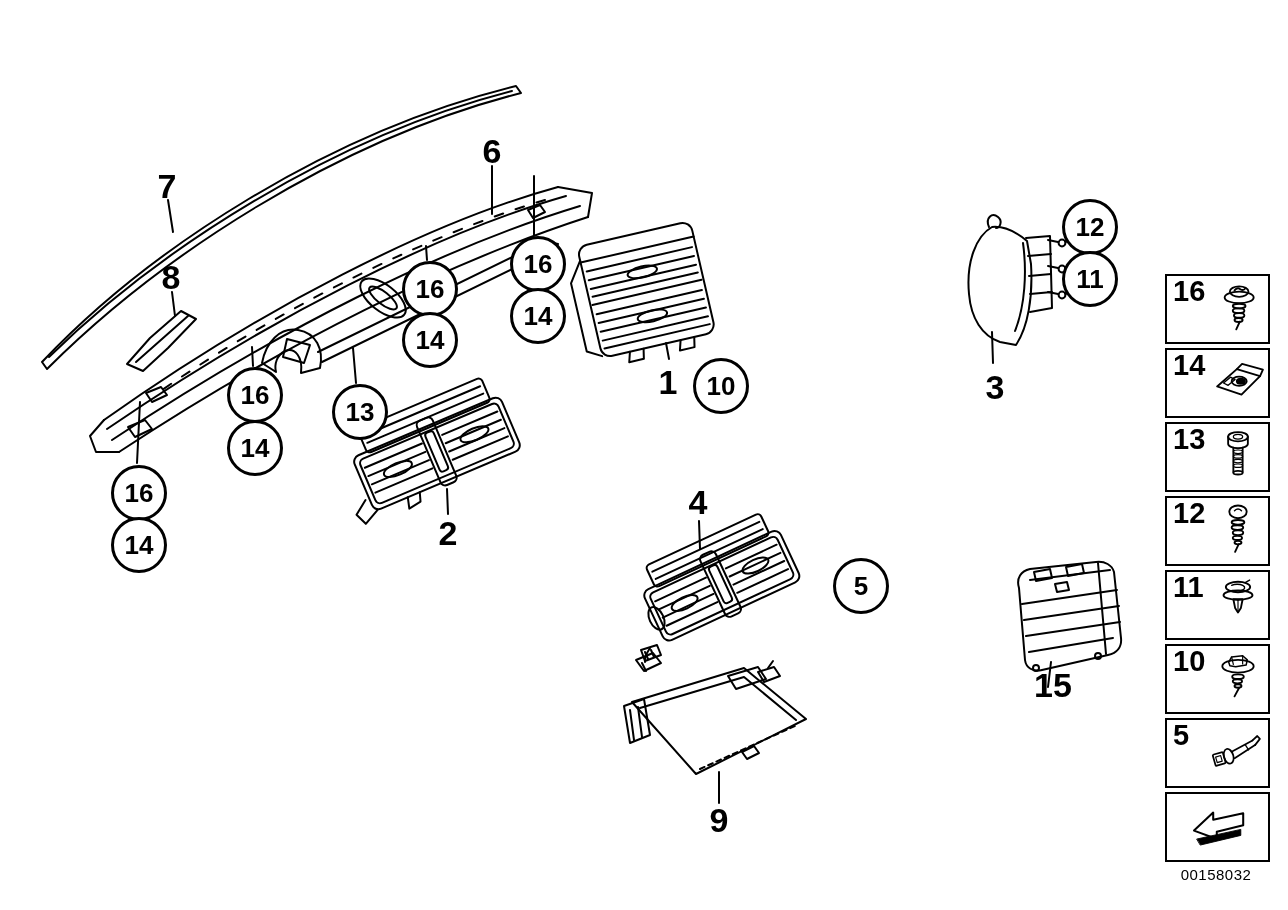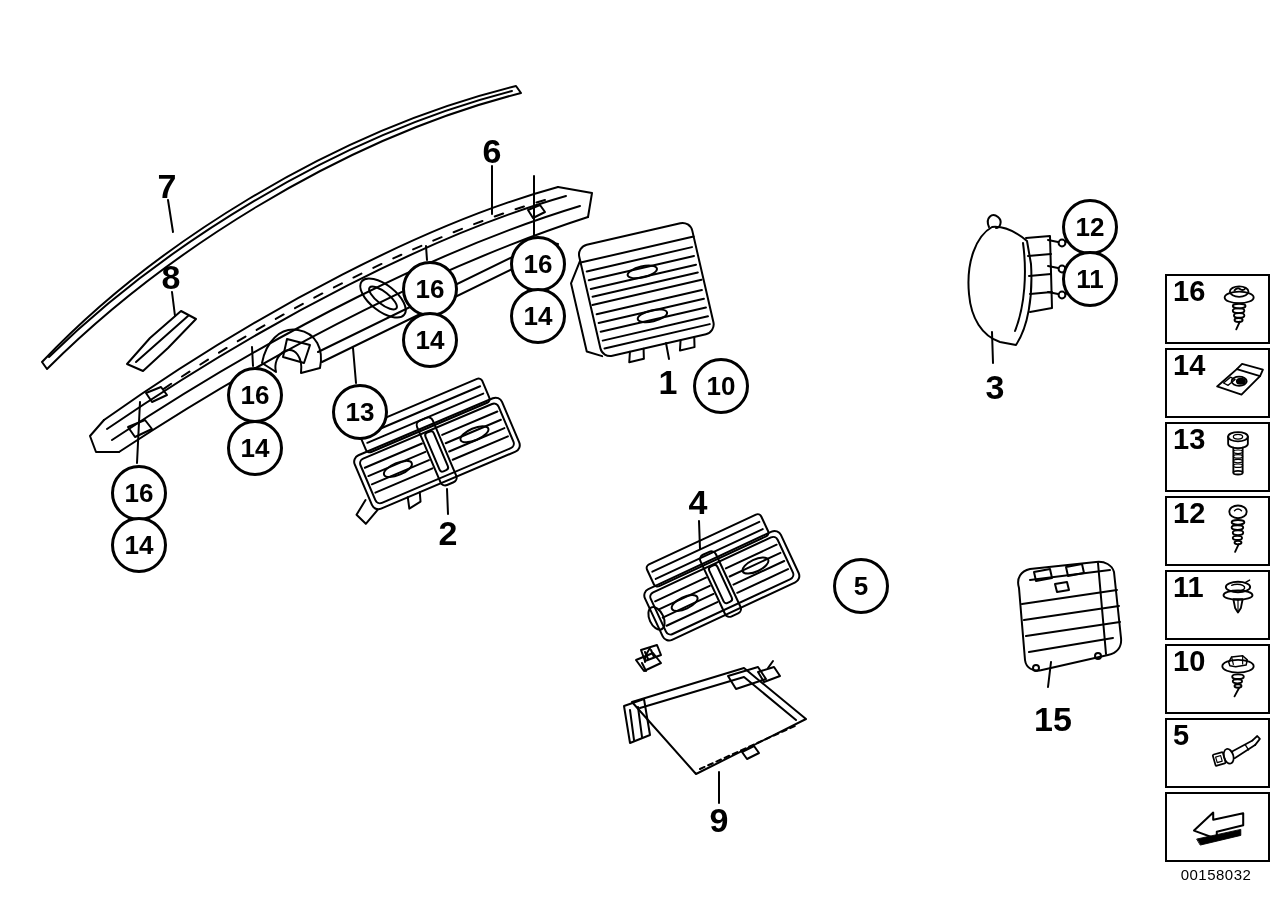--- a/index.html
+++ b/index.html
@@ -246,21 +246,21 @@
       <div class="callout-circle" style="left: 1062px; top: 251px;">11</div>
       <div class="callout-circle" style="left: 833px; top: 558px;">5</div>
       <div class="callout-plain" style="left: 167px; top: 186px;">7</div>
       <div class="callout-plain" style="left: 171px; top: 277px;">8</div>
       <div class="callout-plain" style="left: 492px; top: 151px;">6</div>
       <div class="callout-plain" style="left: 668px; top: 382px;">1</div>
       <div class="callout-plain" style="left: 448px; top: 533px;">2</div>
       <div class="callout-plain" style="left: 995px; top: 387px;">3</div>
       <div class="callout-plain" style="left: 698px; top: 502px;">4</div>
       <div class="callout-plain" style="left: 719px; top: 820px;">9</div>
-      <div class="callout-plain" style="left: 1053px; top: 719px; text-align: center;">15</div>
+      <div class="callout-plain" style="left: 1053px; top: 685px; text-align: center;">15</div>
     </div>
 
   <div id="legend">
       <div class="legend-cell" style="top: 274px;">
         <span class="legend-num">16</span>
         <svg viewBox="0 0 100 100" class="legend-icon">
           <use href="#sym-screw-washer-icon"></use>
         </svg>
       </div>
       <div class="legend-cell" style="top: 348px;">

